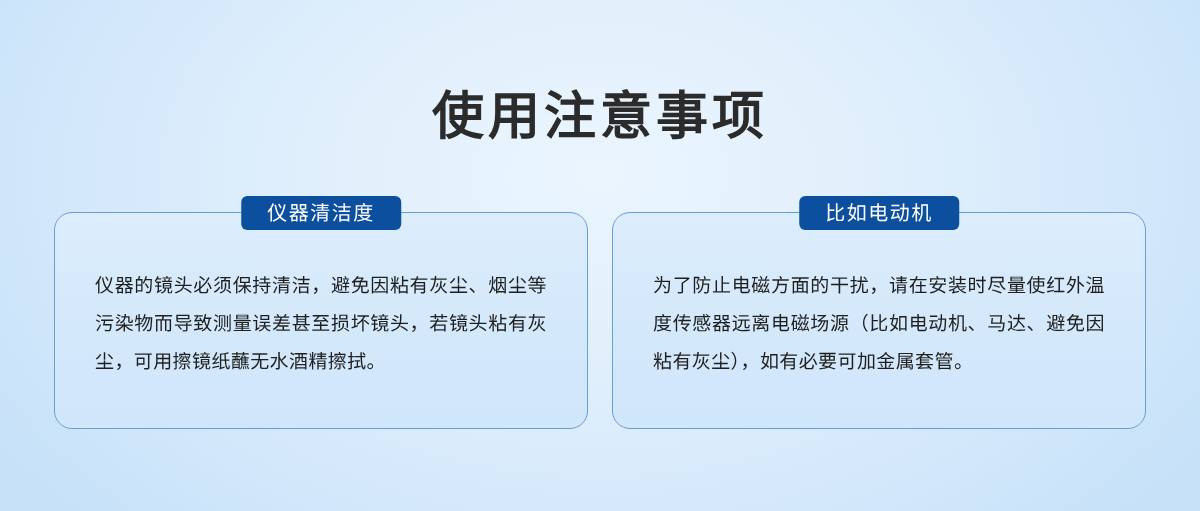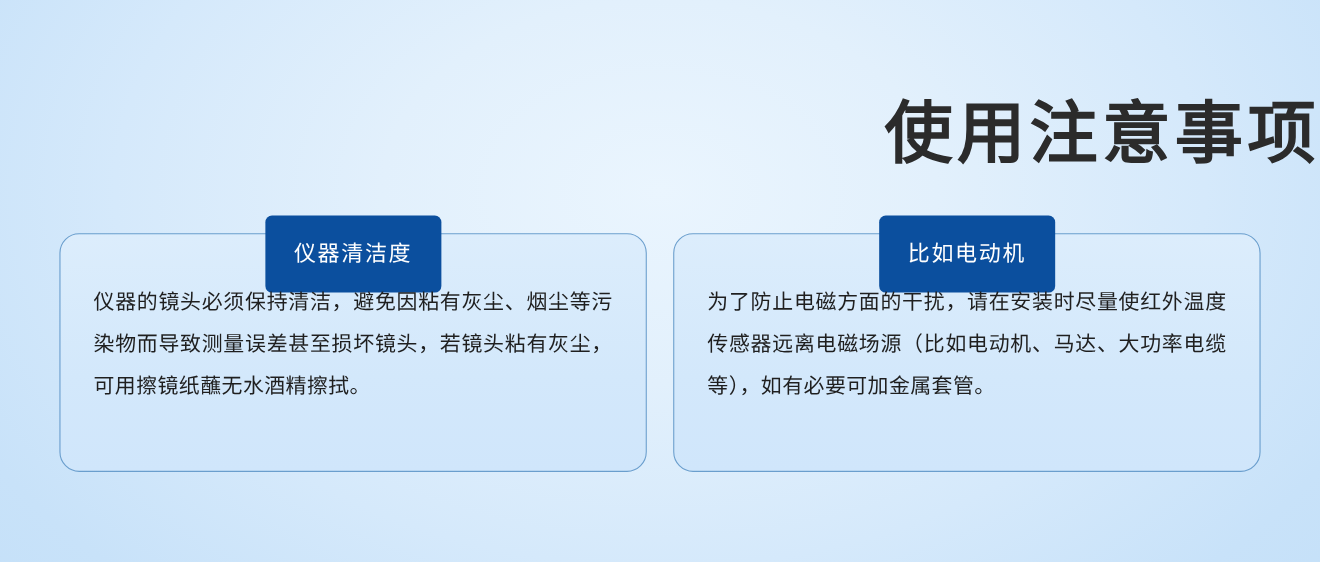--- a/index.html
+++ b/index.html
@@ -27,22 +27,22 @@
         #c2dff8 100%);
     overflow: hidden;
   }
 
   
   .page-title {
     position: absolute;
     top: 44px;
     left: 0;
     width: 1200px;
-    text-align: right;
-    font-size: 62px;
+    text-align: center;
+    font-size: 52px;
     line-height: 74px;
     font-weight: 700;
     letter-spacing: 4px;
     color: #2b2b2b;
     white-space: nowrap;
   }
 
   
   .cards {
     position: absolute;
@@ -65,21 +65,21 @@
   }
 
   
   .card-badge {
     position: absolute;
     top: -17px;
     left: 50%;
     transform: translateX(-50%);
     height: 34px;
     line-height: 34px;
-    padding: 18px 26px;
+    padding: 0 26px;
     border-radius: 6px;
     background: #0b4f9e;
     color: #ffffff;
     font-size: 20px;
     font-weight: 400;
     letter-spacing: 1.5px;
     white-space: nowrap;
     text-align: center;
   }
 
@@ -90,21 +90,21 @@
     right: 30px;
     font-size: 19px;
     line-height: 38px;
     color: #1f1f1f;
     letter-spacing: 0.4px;
     text-align: justify;
     text-justify: inter-ideograph;
   }
 
   .card-body p {
-    margin: 0;
+    margin: 10px;
   }
 </style>
 </head>
 <body>
 
 <div class="stage">
 
   <h1 class="page-title">使用注意事项</h1>
 
   <div class="cards">
@@ -112,18 +112,18 @@
     <section class="card">
       <div class="card-badge">仪器清洁度</div>
       <div class="card-body">
         <p>仪器的镜头必须保持清洁，避免因粘有灰尘、烟尘等污染物而导致测量误差甚至损坏镜头，若镜头粘有灰尘，可用擦镜纸蘸无水酒精擦拭。</p>
       </div>
     </section>
 
     <section class="card">
       <div class="card-badge">比如电动机</div>
       <div class="card-body">
-        <p>为了防止电磁方面的干扰，请在安装时尽量使红外温度传感器远离电磁场源（比如电动机、马达、大功率电缆等），如有必要可加金属套管。</p>
+        <p>为了防止电磁方面的干扰，请在安装时尽量使红外温度传感器远离电磁场源（比如电动机、马达、避免因粘有灰尘），如有必要可加金属套管。</p>
       </div>
     </section>
 
   </div>
 </div>
 
 </body></html>

